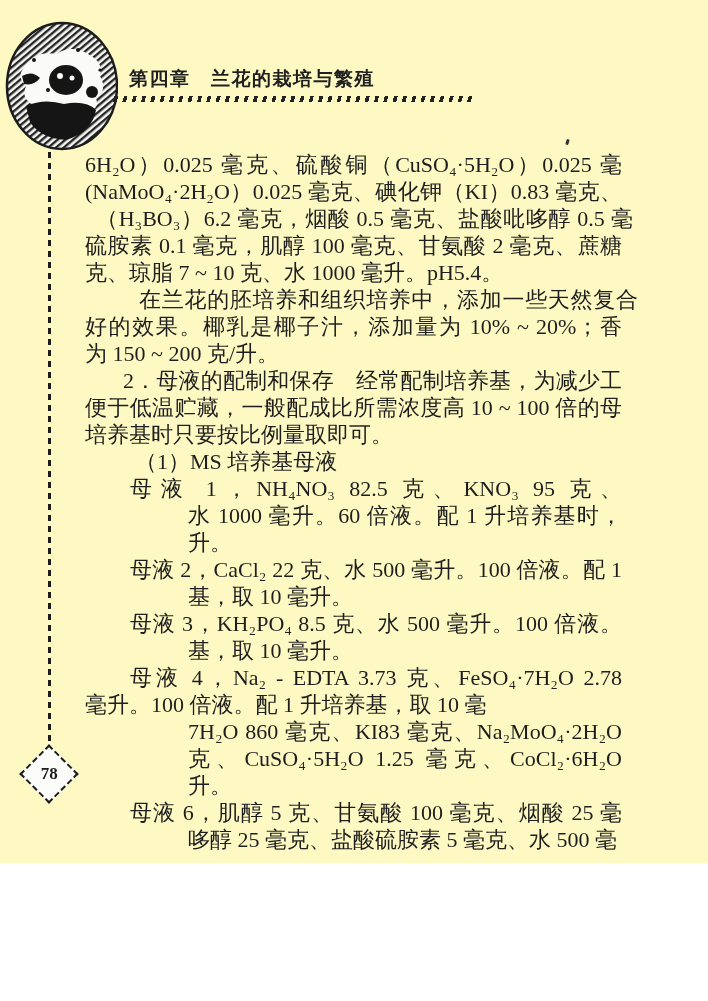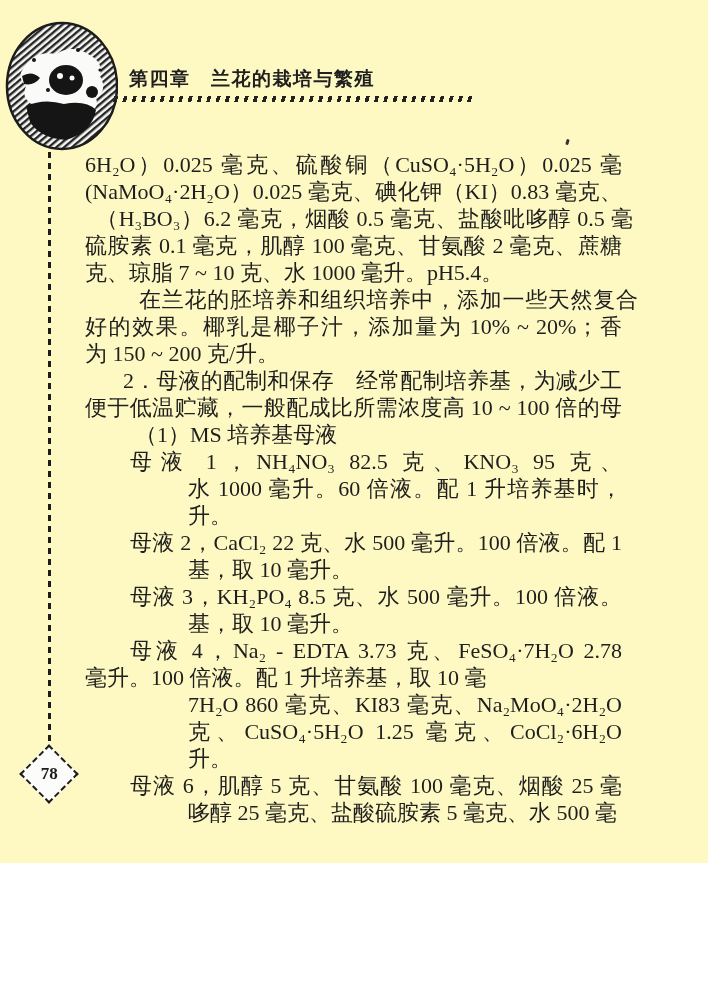--- a/index.html
+++ b/index.html
@@ -95,20 +95,21 @@
       <div class="line j" style="margin-left: 0px; width: 537px;">6H₂O）0.025 毫克、硫酸铜（CuSO₄·5H₂O）0.025 毫克、铝酸钠</div>
       <div class="line j" style="margin-left: 0px; width: 537px;">(NaMoO₄·2H₂O）0.025 毫克、碘化钾（KI）0.83 毫克、硼酸</div>
       <div class="line j" style="margin-left: 11px; width: 537px;">（H₃BO₃）6.2 毫克，烟酸 0.5 毫克、盐酸吡哆醇 0.5 毫克，盐酸</div>
       <div class="line j" style="margin-left: 0px; width: 537px;">硫胺素 0.1 毫克，肌醇 100 毫克、甘氨酸 2 毫克、蔗糖 20 ~ 30</div>
       <div class="line" style="margin-left: 0px; width: 537px;">克、琼脂 7 ~ 10 克、水 1000 毫升。pH5.4。</div>
       <div class="line j" style="margin-left: 54px; width: 499px;">在兰花的胚培养和组织培养中，添加一些天然复合物有比较</div>
       <div class="line j" style="margin-left: 0px; width: 537px;">好的效果。椰乳是椰子汁，添加量为 10% ~ 20%；香蕉，用量</div>
       <div class="line" style="margin-left: 0px; width: 537px;">为 150 ~ 200 克/升。</div>
       <div class="line j" style="margin-left: 38px; width: 499px;">2．母液的配制和保存　经常配制培养基，为减少工作量及</div>
       <div class="line j" style="margin-left: 0px; width: 537px;">便于低温贮藏，一般配成比所需浓度高 10 ~ 100 倍的母液，配制</div>
+      <div class="line" style="margin-left: 0px; width: 537px;">培养基时只要按比例量取即可。</div>
       <div class="line" style="margin-left: 50px; width: 499px;">（1）MS 培养基母液</div>
       <div class="line j" style="margin-left: 45px; width: 492px;">母液 1，NH₄NO₃ 82.5 克、KNO₃ 95 克、MgSO₄·7H₂O 18.5 克、</div>
       <div class="line j" style="margin-left: 103px; width: 434px;">水 1000 毫升。60 倍液。配 1 升培养基时，取 20 毫</div>
       <div class="line" style="margin-left: 103px; width: 434px;">升。</div>
       <div class="line j" style="margin-left: 45px; width: 492px;">母液 2，CaCl₂ 22 克、水 500 毫升。100 倍液。配 1 升培养</div>
       <div class="line" style="margin-left: 103px; width: 434px;">基，取 10 毫升。</div>
       <div class="line j" style="margin-left: 45px; width: 492px;">母液 3，KH₂PO₄ 8.5 克、水 500 毫升。100 倍液。配 1 升培养</div>
       <div class="line" style="margin-left: 103px; width: 434px;">基，取 10 毫升。</div>
       <div class="line j" style="margin-left: 45px; width: 492px;">母液 4，Na₂ - EDTA 3.73 克、FeSO₄·7H₂O 2.78 克、水 1000</div>
       <div class="line" style="width: 434px;">毫升。100 倍液。配 1 升培养基，取 10 毫升。</div>

